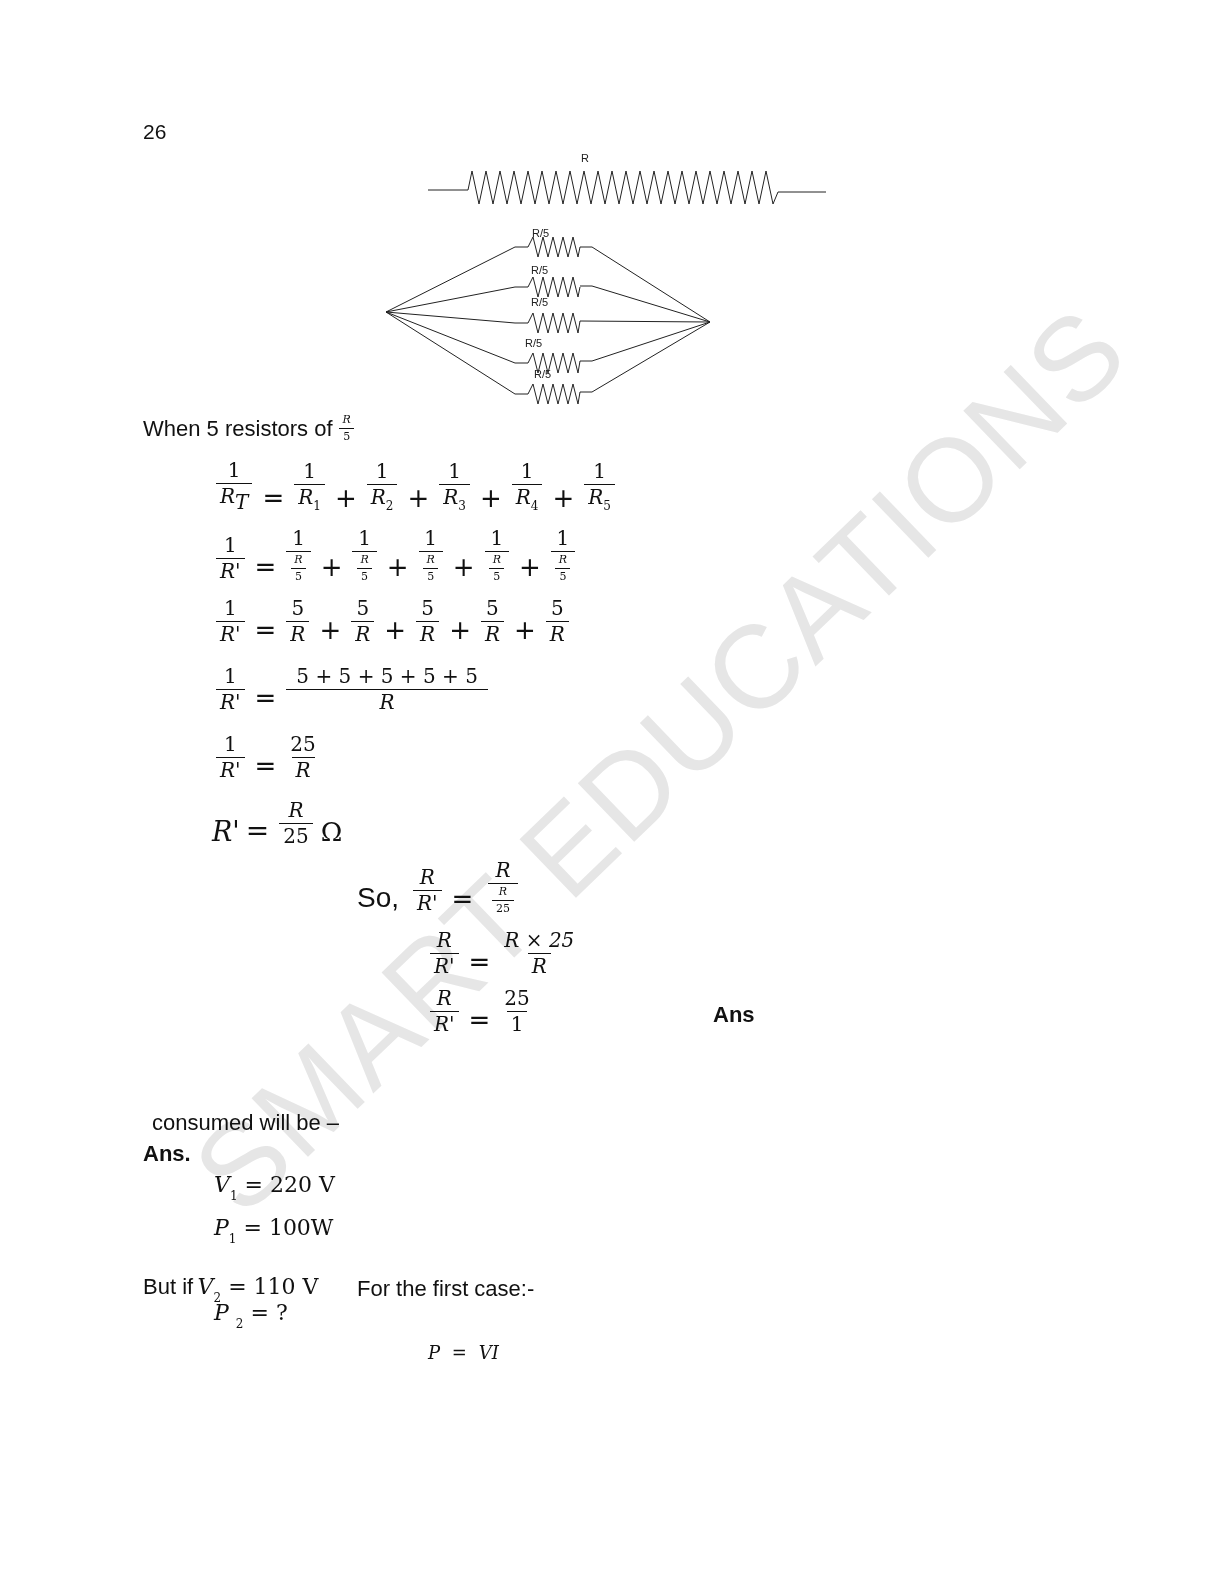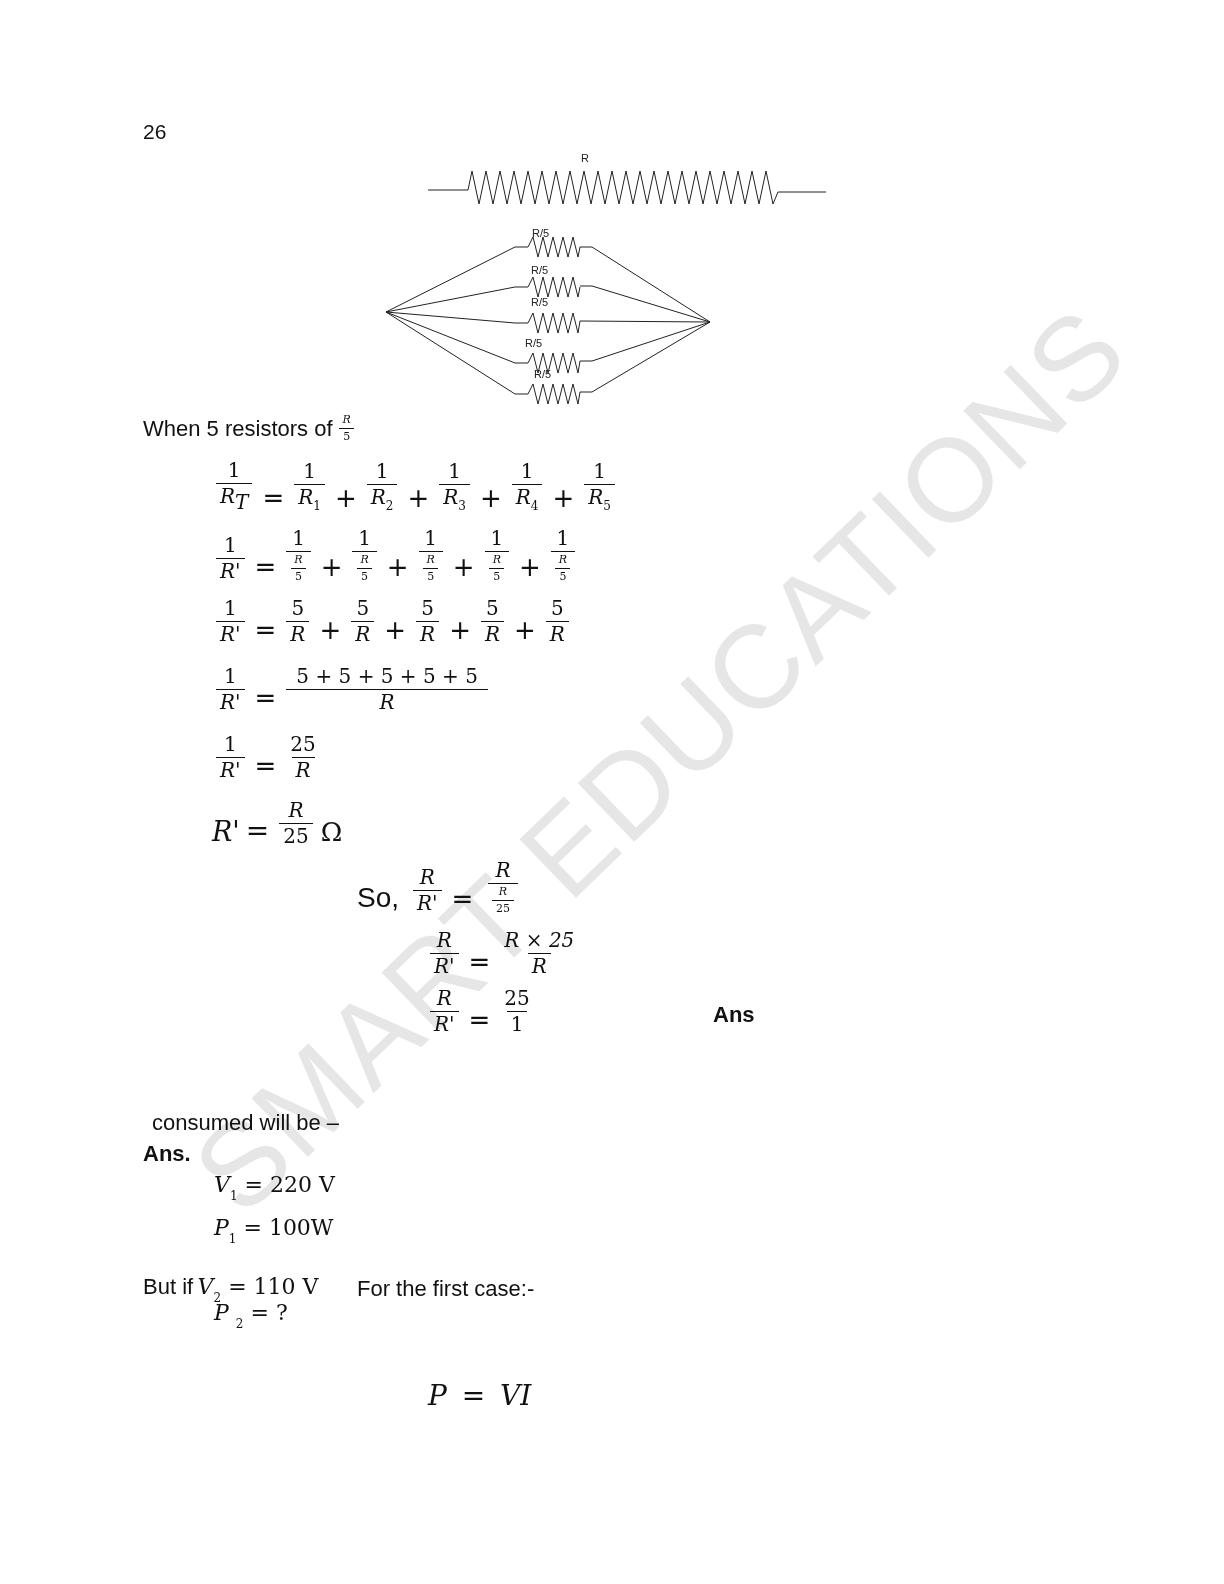--- a/index.html
+++ b/index.html
@@ -292,14 +292,14 @@
       <span>V</span><sub style="vertical-align:-8px">2</sub>
       <span class="upright">= 110 V</span>
     </span>
   </div>
   <div class="abs math" style="left:214px; top:1300px; font-size:22px;">
     <span>P</span> <sub style="vertical-align:-8px">2</sub>
     <span class="upright">= ?</span>
   </div>
 
   <div class="abs text" style="left:357px; top:1276px;">For the first case:-</div>
-  <div class="abs math" style="left:428px; top:1379px; font-size:28px; word-spacing:6px;">P = VI</div>
+  <div class="abs math" style="left:428px; top:1342px; font-size:18px; word-spacing:6px;">P = VI</div>
 </div>
 
 </body></html>

